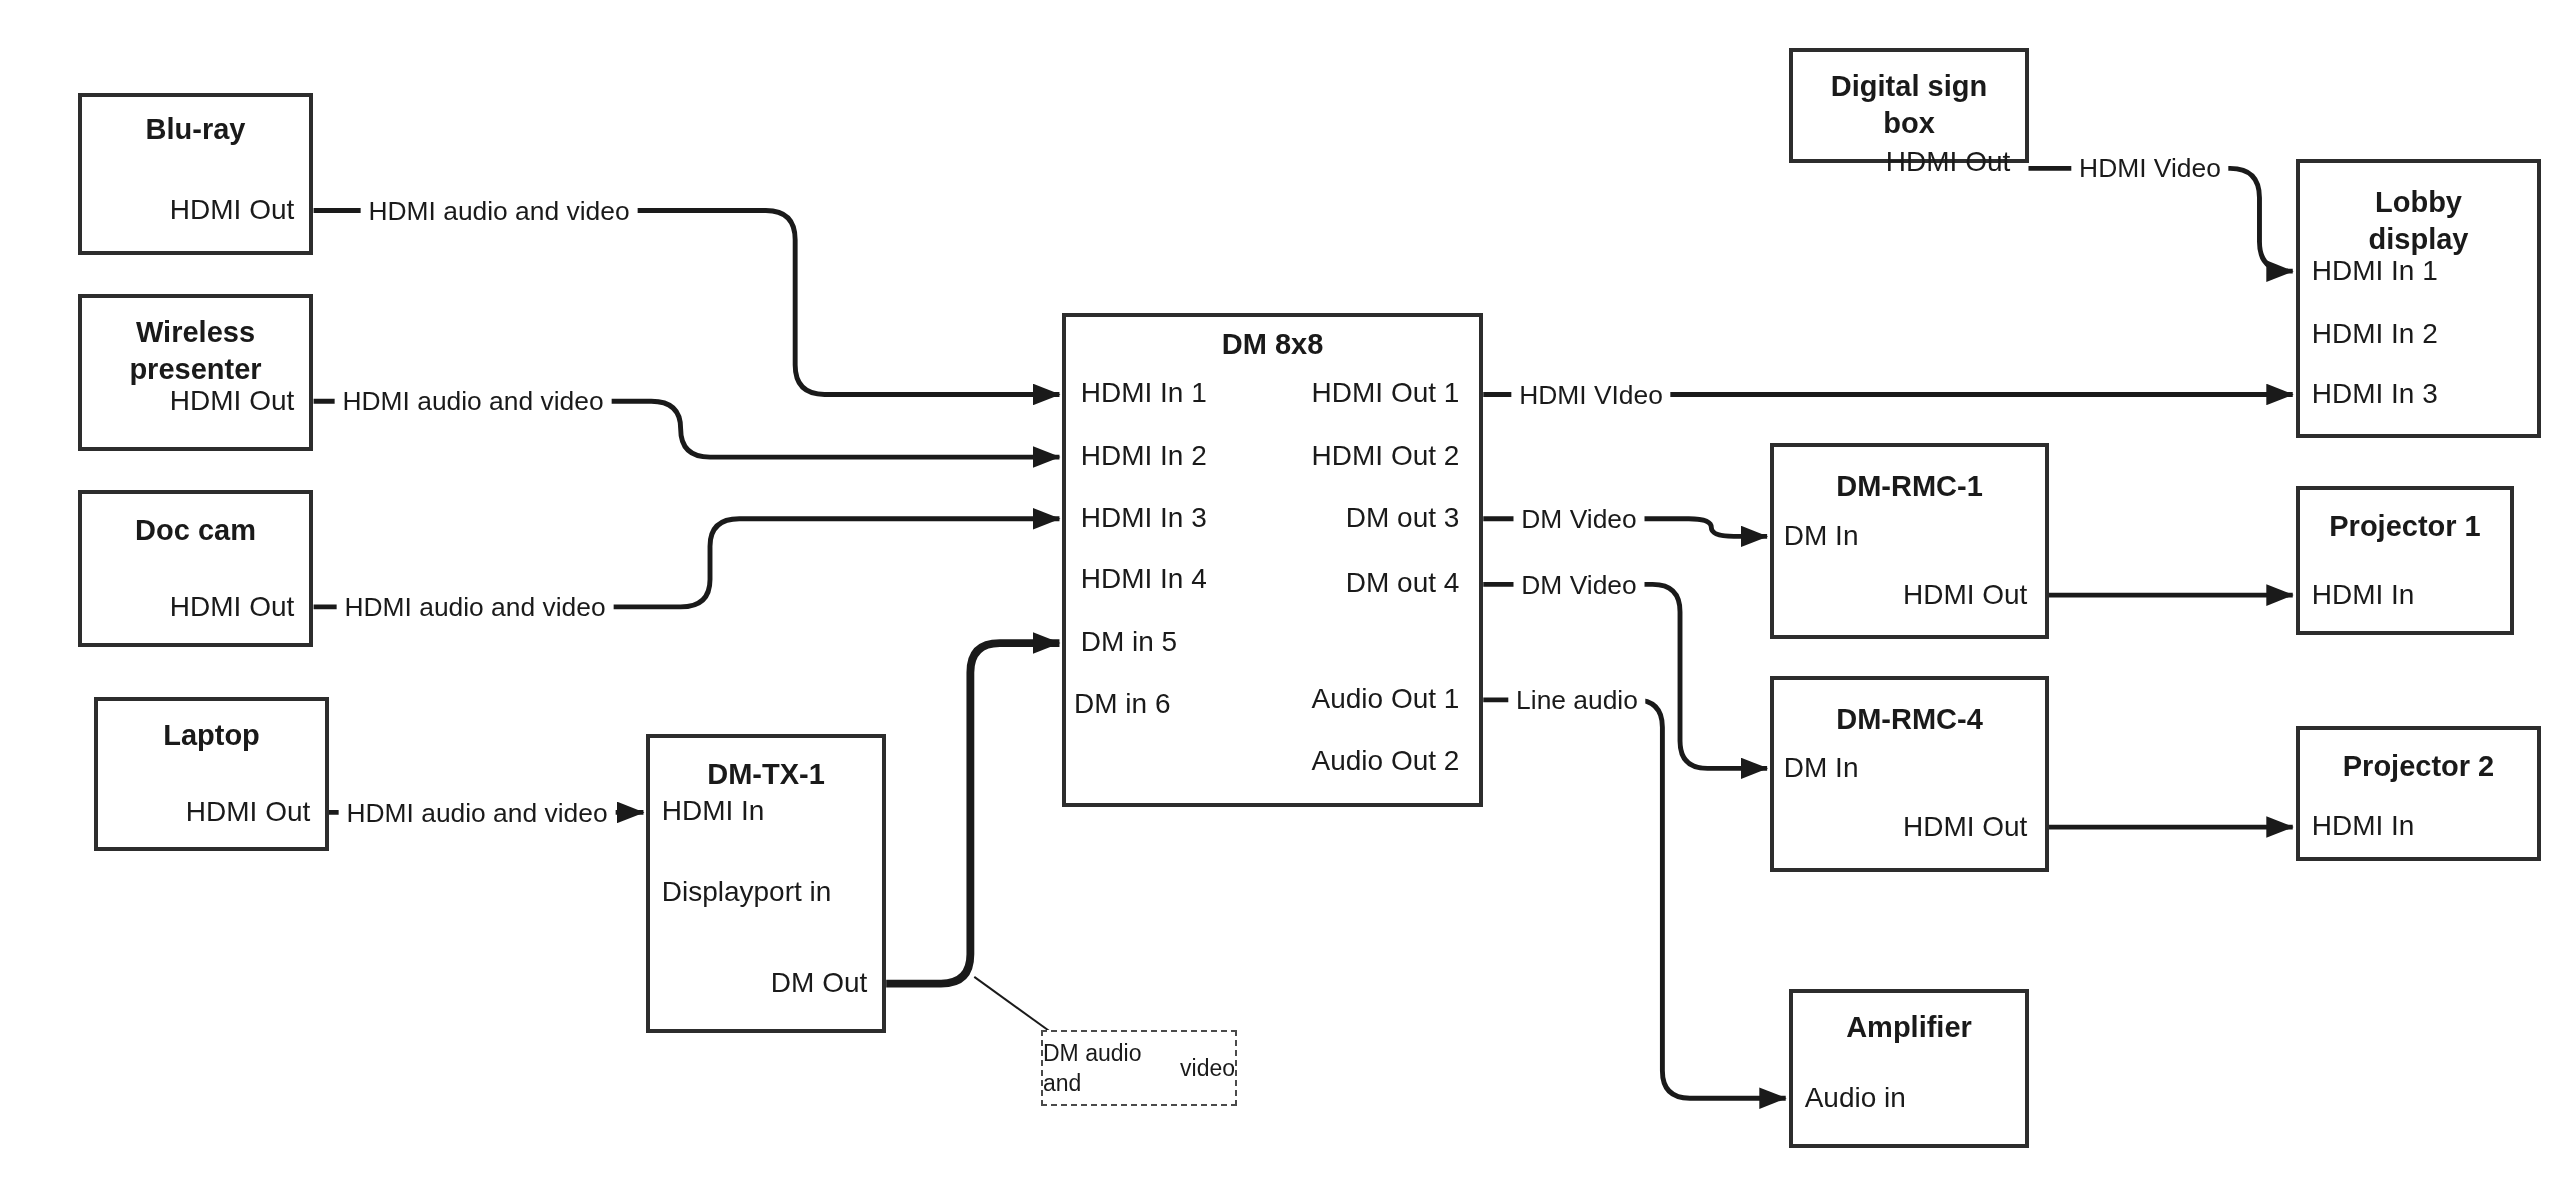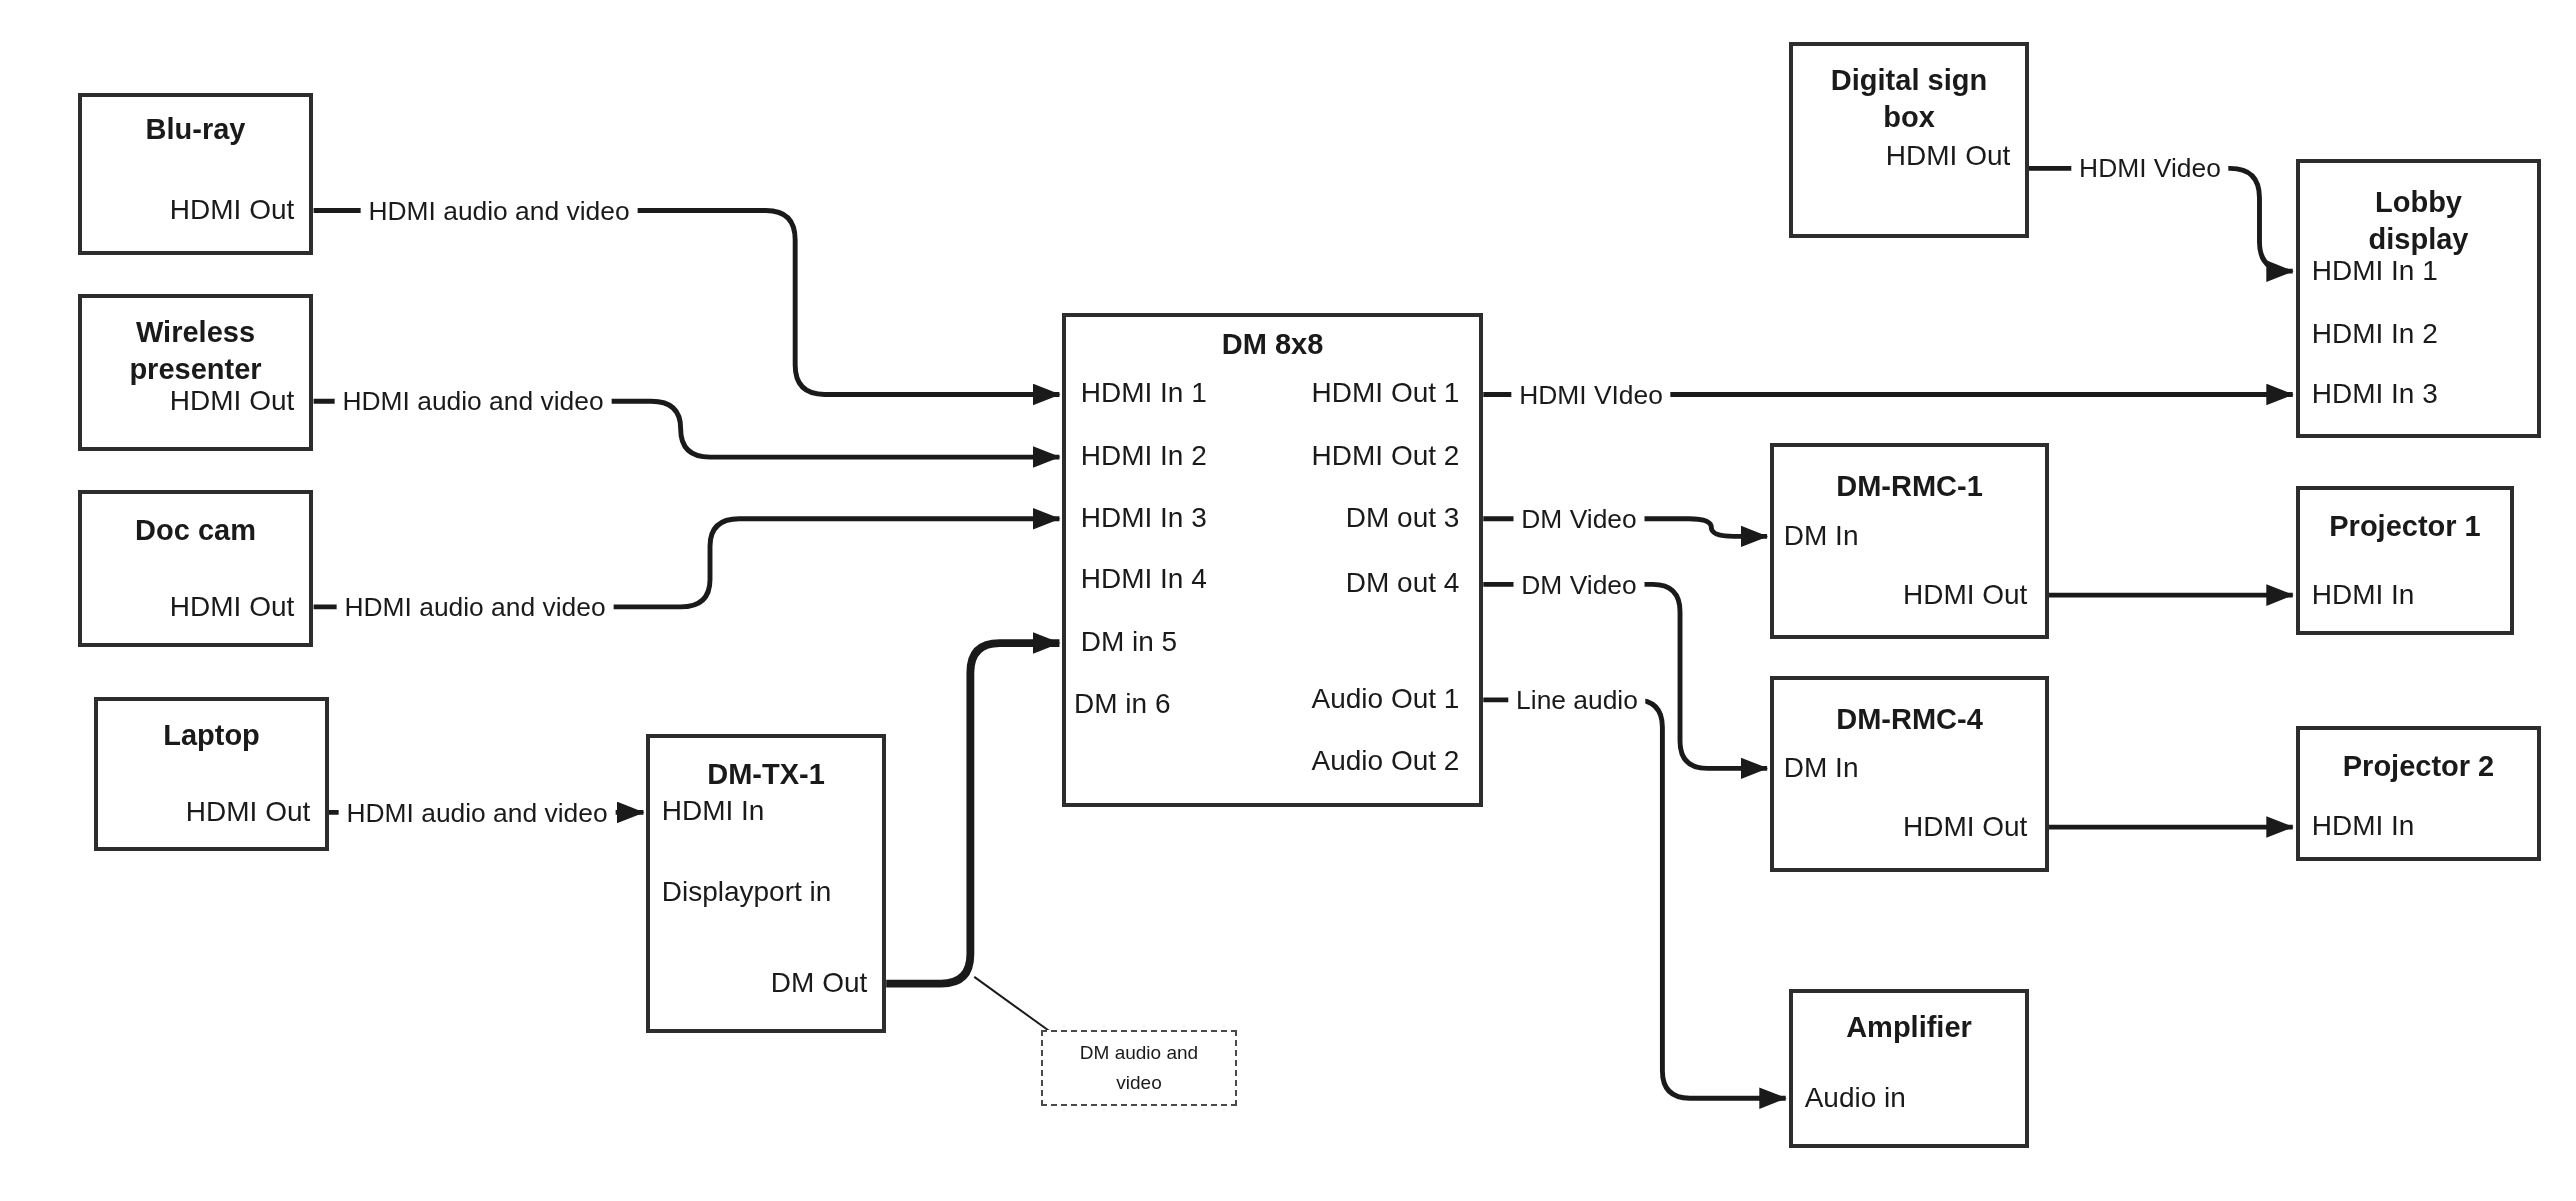--- a/index.html
+++ b/index.html
@@ -4,21 +4,21 @@
 <style>
   html,body{margin:0;padding:0;background:#ffffff;}
   body{font-family:"Liberation Sans",sans-serif;color:#1a1a1a;}
   #canvas{position:relative;width:2576px;height:1201px;background:#ffffff;overflow:hidden;}
   #wires{position:absolute;left:0;top:0;}
   .node{position:absolute;box-sizing:border-box;border:4.9px solid #2d2d2d;background:#ffffff;}
   .title{position:absolute;left:0;right:0;text-align:center;font-weight:bold;font-size:29px;line-height:37px;white-space:nowrap;}
   .title span{display:block;}
   .port{position:absolute;transform:translateY(-50%);font-size:28px;white-space:nowrap;}
   .wire-label{position:absolute;transform:translate(-50%,-50%);background:#ffffff;padding:0 7.8px;font-size:26.4px;white-space:nowrap;z-index:3;}
-  .note{position:absolute;box-sizing:border-box;border:2px dashed #4a4a4a;background:#ffffff;display:flex;flex-direction:column;align-items:center;justify-content:center;font-size:19px;line-height:30px;z-index:3;}
+  .note{position:absolute;box-sizing:border-box;border:2px dashed #4a4a4a;background:#ffffff;display:flex;flex-direction:row;align-items:center;justify-content:center;font-size:23px;line-height:30px;z-index:3;}
 </style>
 </head>
 <body>
 
 <div id="canvas">
 
   <svg id="wires" width="2576" height="1201" viewBox="0 0 2631 1227">
     <defs>
       <marker id="arr" markerUnits="userSpaceOnUse" markerWidth="30" markerHeight="22" refX="27" refY="11" orient="auto">
         <path d="M0,0 L28,11 L0,22 Z" fill="#1a1a1a"></path>
@@ -90,21 +90,21 @@
     <span class="port" style="top:325px;left:14.7px">DM in 5</span>
     <span class="port" style="top:387px;left:8px">DM in 6</span>
     <span class="port" style="top:76px;right:19.6px">HDMI Out 1</span>
     <span class="port" style="top:139px;right:19.6px">HDMI Out 2</span>
     <span class="port" style="top:201px;right:19.6px">DM out 3</span>
     <span class="port" style="top:266px;right:19.6px">DM out 4</span>
     <span class="port" style="top:382px;right:19.6px">Audio Out 1</span>
     <span class="port" style="top:444px;right:19.6px">Audio Out 2</span>
   </div>
 
-  <div class="node" style="left:1789px;top:42px;width:240px;height:196px">
+  <div class="node" style="left:1789px;top:48px;width:240px;height:115px">
     <div class="title" style="top:15.7px">
       <span>Digital sign</span>
         <span>box</span>
     </div>
     <span class="port" style="top:110px;right:14.7px">HDMI Out</span>
   </div>
 
   <div class="node" style="left:2296px;top:159px;width:245px;height:279px">
     <div class="title" style="top:20.6px">
       <span>Lobby</span>

